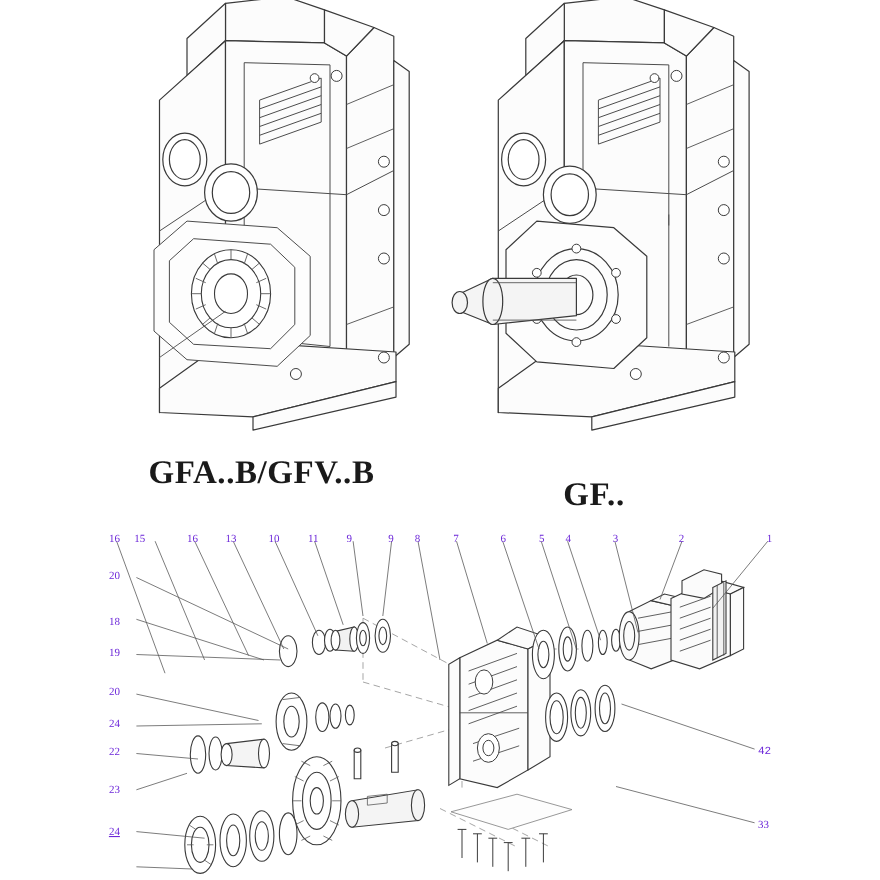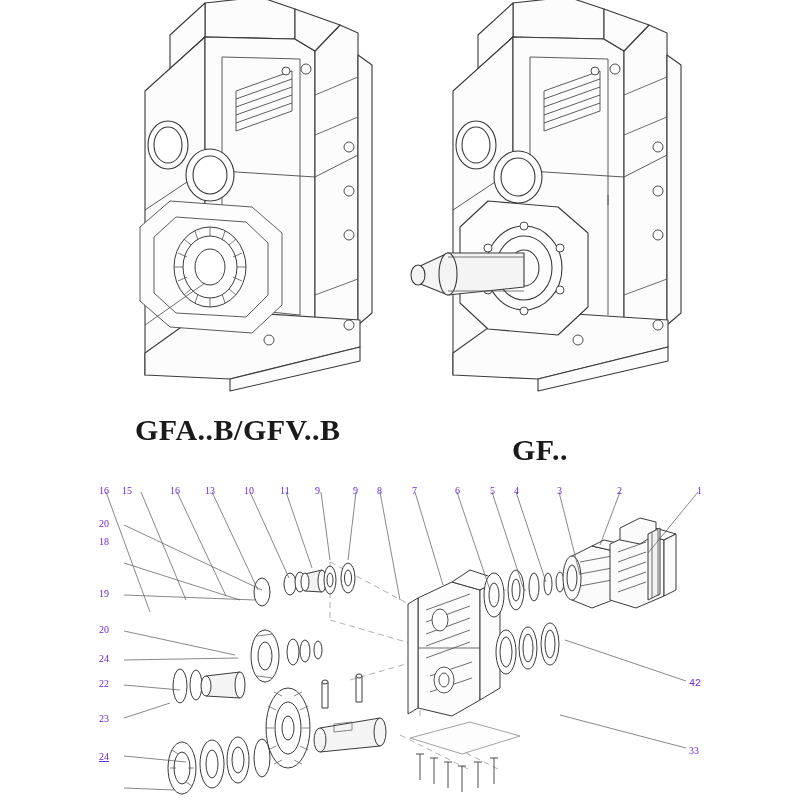--- a/index.html
+++ b/index.html
@@ -471,21 +471,21 @@
   <div class="numlabel" style="left:377px;top:485px;">8</div>
   <div class="numlabel" style="left:412px;top:485px;">7</div>
   <div class="numlabel" style="left:455px;top:485px;">6</div>
   <div class="numlabel" style="left:490px;top:485px;">5</div>
   <div class="numlabel" style="left:514px;top:485px;">4</div>
   <div class="numlabel" style="left:557px;top:485px;">3</div>
   <div class="numlabel" style="left:617px;top:485px;">2</div>
   <div class="numlabel" style="left:697px;top:485px;">1</div>
 
   <div class="numlabel" style="left:99px;top:518px;">20</div>
-  <div class="numlabel" style="left:99px;top:536px;">18</div>
+  <div class="numlabel" style="left:99px;top:560px;">18</div>
   <div class="numlabel" style="left:99px;top:588px;">19</div>
   <div class="numlabel" style="left:99px;top:624px;text-align:center;">20</div>
   <div class="numlabel" style="left:99px;top:653px;">24</div>
   <div class="numlabel" style="left:99px;top:678px;">22</div>
   <div class="numlabel" style="left:99px;top:713px;">23</div>
   <div class="numlabel" style="left:99px;top:751px;text-decoration:underline;">24</div>
   <div class="numlabel" style="left:99px;top:820px;">25</div>
 
   <div class="numlabel" style="left:689px;top:678px;font-family:Liberation Mono, monospace;">42</div>
   <div class="numlabel" style="left:689px;top:745px;">33</div>

